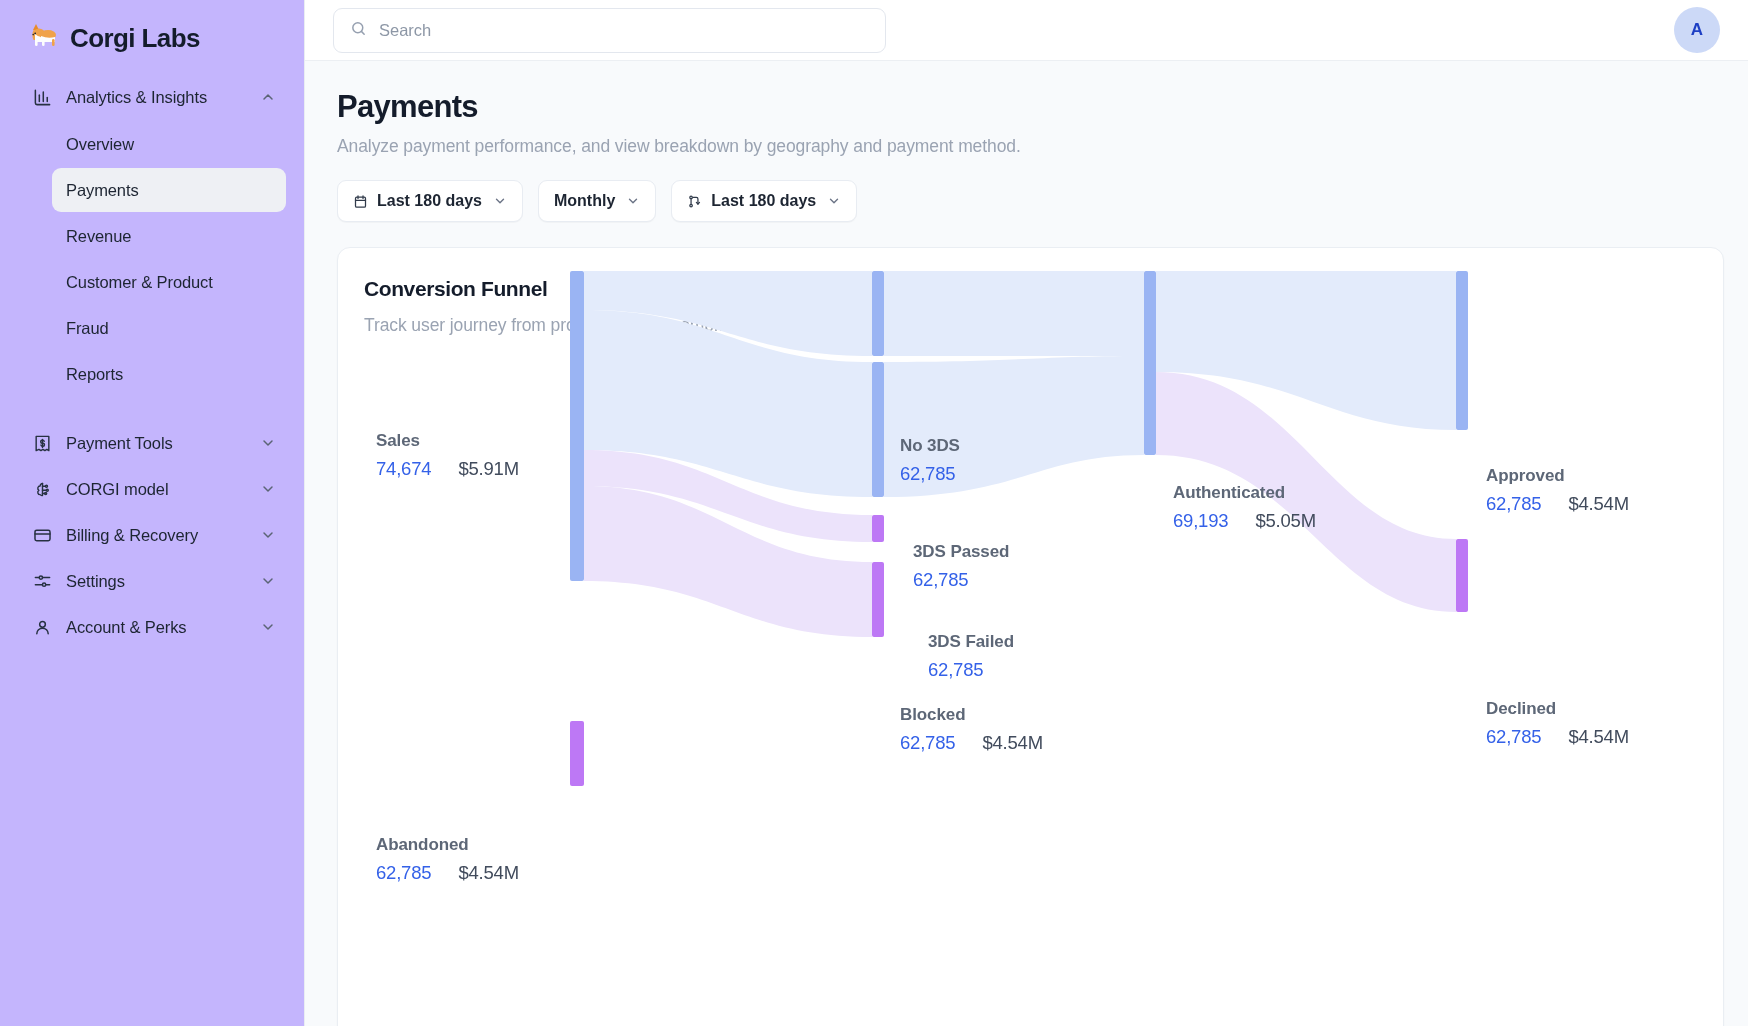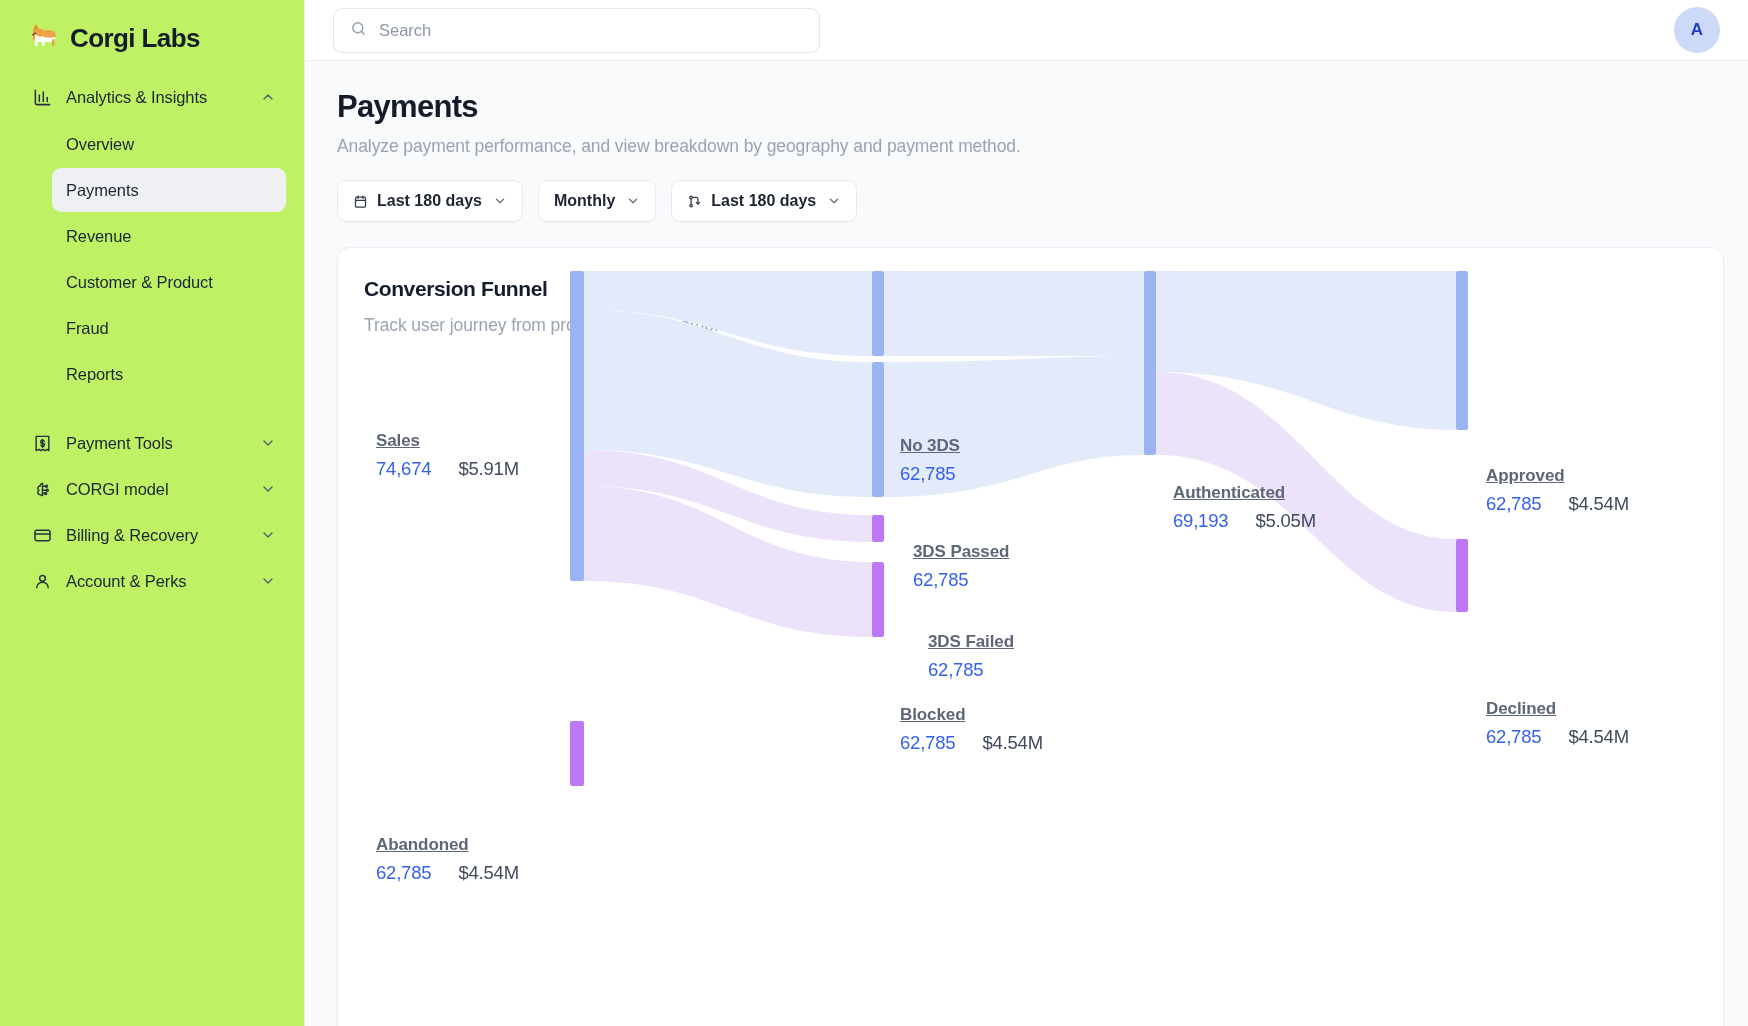--- a/index.html
+++ b/index.html
@@ -8,21 +8,21 @@
     font-family: "Liberation Sans", sans-serif;
     background: #ffffff;
     overflow: hidden;
     -webkit-font-smoothing: antialiased;
   }
   .app { display: flex; width: 1748px; height: 1026px; }
 
   
   .sidebar {
     width: 305px; height: 1026px;
-    background: #bef264;
+    background: #c4b5fd;
     border-right: 1px solid #e9edf2;
     flex: 0 0 305px;
     padding: 0;
     position: relative;
   }
   .logo-row {
     display: flex; align-items: center; gap: 10px;
     padding: 14px 0 0 30px; height: 62px;
   }
   .logo-mark { font-size: 27px; line-height: 1; transform: translateY(-1px); }
@@ -49,21 +49,21 @@
   .nav-gap { height: 22px; }
 
   
   .main { flex: 1 1 auto; height: 1026px; display: flex; flex-direction: column; min-width: 0; }
   .topbar {
     height: 61px; flex: 0 0 61px; background: #ffffff;
     border-bottom: 1px solid #eceff3;
     display: flex; align-items: center; padding: 0 20px 0 28px;
   }
   .search-wrap {
-    width: 487px; height: 45px; border: 1px solid #e3e7ee; border-radius: 9px;
+    width: 553px; height: 45px; border: 1px solid #e3e7ee; border-radius: 9px;
     display: flex; align-items: center; gap: 12px; padding: 0 16px; background: #fff;
   }
   .search-wrap svg { flex: 0 0 17px; color: #96a0b0; }
   .search-input {
     border: 0; outline: 0; font-size: 16.5px; color: #1d2532;
     font-family: "Liberation Sans", sans-serif; width: 100%; background: transparent;
   }
   .search-input::placeholder { color: #8d97a6; }
   .topbar-spacer { flex: 1 1 auto; }
   .avatar {
@@ -98,21 +98,21 @@
     box-shadow: 0 1px 2px rgba(16,24,40,0.03);
   }
   .card-title { font-size: 21px; font-weight: 700; color: #141c2b; padding: 29px 0 0 26px; letter-spacing: -0.4px;}
   .card-sub { font-size: 17.5px; color: #9aa3b2; padding: 14px 0 0 26px; letter-spacing: -0.1px;}
 
   .sankey-wrap { position: absolute; inset: 0; }
   .sankey-wrap svg { display: block; }
 
   .nlabel { position: absolute; }
   .nlabel .nname {
-    font-size: 15.5px; font-weight: 600; color: #616b7c; letter-spacing: -0.1px; white-space: nowrap; text-decoration: underline;
+    font-size: 15.5px; font-weight: 600; color: #616b7c; letter-spacing: -0.1px; white-space: nowrap;
   }
   .nlabel .nvals { margin-top: 7px; white-space: nowrap; display: flex; align-items: baseline; gap: 27px;}
   .nlabel .ncount { font-size: 17px; color: #3461e8; letter-spacing: -0.2px;}
   .nlabel .namount { font-size: 17px; color: #414b5c; letter-spacing: -0.2px;}
   .nlabel.big .nname { font-size: 17px; color: #5d6777;}
   .nlabel.big .ncount, .nlabel.big .namount { font-size: 18.5px; }
 </style>
 </head>
 <body>
 
@@ -212,20 +212,38 @@
           </svg>
         </span>
         <span class="glabel">Billing &amp; Recovery</span>
         <span class="chev">
           <svg width="16" height="16" viewBox="0 0 24 24" fill="none" stroke="currentColor" stroke-width="2.2" stroke-linecap="round" stroke-linejoin="round">
               <path d="M6 9l6 6 6-6"></path>
             </svg>
         </span>
       </div>
 
+      <div class="nav-group">
+        <span class="gicon">
+          <svg width="19" height="19" viewBox="0 0 24 24" fill="none" stroke="currentColor" stroke-width="1.9" stroke-linecap="round" stroke-linejoin="round">
+            <path d="M3 7h5"></path>
+              <path d="M12 7h9"></path>
+              <circle cx="10" cy="7" r="2.1"></circle>
+            <path d="M3 16h9"></path>
+              <path d="M16 16h5"></path>
+              <circle cx="14" cy="16" r="2.1"></circle>
+          </svg>
+        </span>
+        <span class="glabel">Settings</span>
+        <span class="chev">
+          <svg width="16" height="16" viewBox="0 0 24 24" fill="none" stroke="currentColor" stroke-width="2.2" stroke-linecap="round" stroke-linejoin="round">
+              <path d="M6 9l6 6 6-6"></path>
+            </svg>
+        </span>
+      </div>
 
       <div class="nav-group">
         <span class="gicon">
           <svg width="19" height="19" viewBox="0 0 24 24" fill="none" stroke="currentColor" stroke-width="1.9" stroke-linecap="round" stroke-linejoin="round">
             <circle cx="12" cy="8" r="3.6"></circle>
               <path d="M4.8 20a7.2 7.2 0 0 1 14.4 0"></path>
           </svg>
         </span>
         <span class="glabel">Account &amp; Perks</span>
         <span class="chev">

